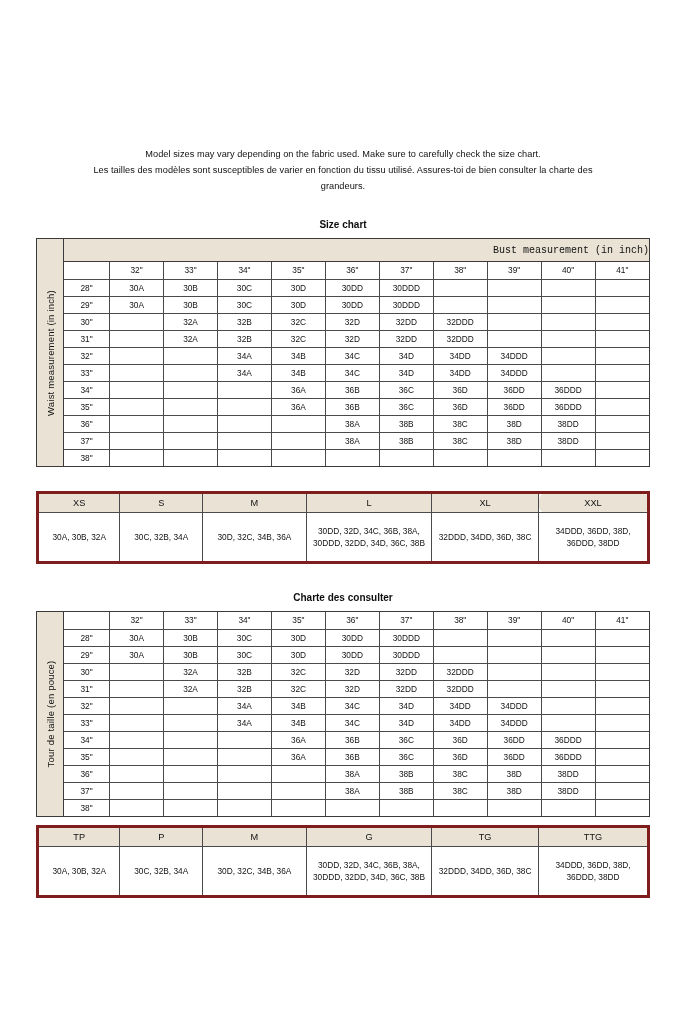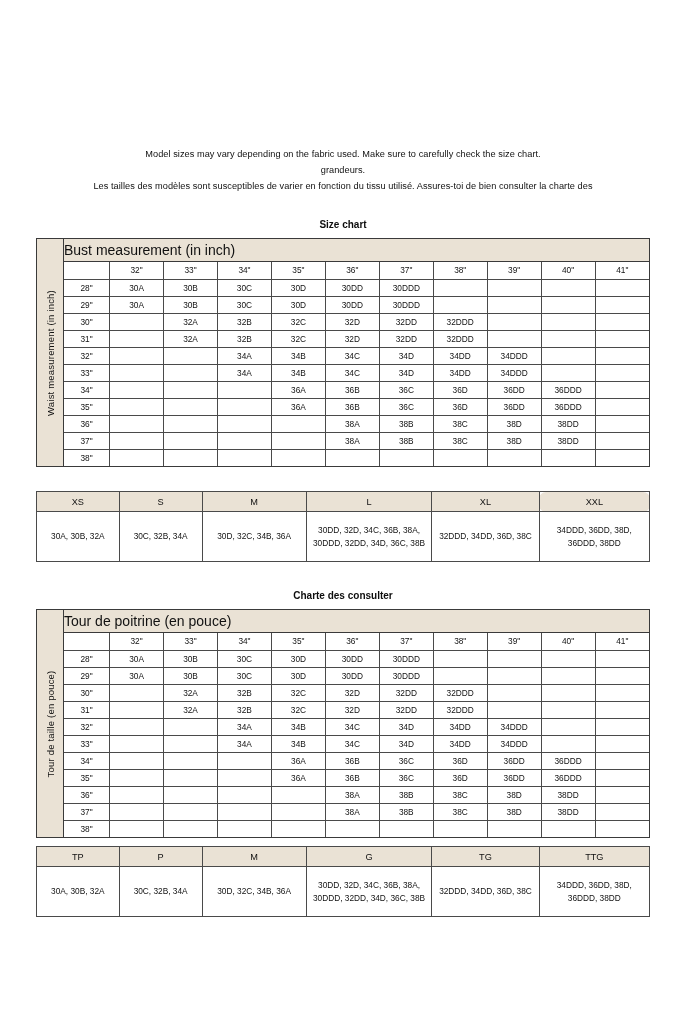--- a/index.html
+++ b/index.html
@@ -66,25 +66,26 @@
     white-space: nowrap;
     font-size: 9.5px;
     color: #111111;
     letter-spacing: 0.2px;
   }
   .matrix-right { flex: 1 1 auto; min-width: 0; }
 
   .band-header {
     background: #eae2d5;
     border-bottom: 1px solid #3a3a3a;
-    text-align: left;
-    font-size: 14px;
+    text-align: right;
+    font-size: 10px;
     color: #111111;
     height: 23px;
     line-height: 23px;
+    font-family: Liberation Mono, monospace;
   }
 
   table.matrix {
     width: 100%;
     border-collapse: collapse;
     table-layout: fixed;
   }
   table.matrix th, table.matrix td {
     border: 1px solid #4a4a4a;
     height: 17px;
@@ -102,21 +103,21 @@
   table.matrix th:last-child,
   table.matrix td:last-child { border-right: none; }
   table.matrix tr:last-child td { border-bottom: none; }
   td.rowhead { text-align: center; }
 
   
   table.summary {
     width: 100%;
     border-collapse: collapse;
     table-layout: fixed;
-    border: 1px solid #7f1d1d;
+    border: 3px solid #7f1d1d;
   }
   table.summary th {
     background: #eae2d5;
     border: 1px solid #4a4a4a;
     height: 20px;
     font-size: 9.2px;
     font-weight: normal;
     color: #111111;
     text-align: center;
     padding: 0;
@@ -136,22 +137,22 @@
   #summary-fr { margin-top: 8px; }
   #matrix-fr-wrap { margin-top: 0; }
 </style>
 </head>
 <body>
 
 <div class="page">
 
   <div class="intro">
     <span class="intro-line">Model sizes may vary depending on the fabric used. Make sure to carefully check the size chart.</span>
+    <span class="intro-line">Les tailles des modèles sont susceptibles de varier en fonction du tissu utilisé. Assures-toi de bien consulter la charte des</span>
     <span class="intro-line">grandeurs.</span>
-    <span class="intro-line">Les tailles des modèles sont susceptibles de varier en fonction du tissu utilisé. Assures-toi de bien consulter la charte des</span>
   </div>
 
   <div class="section-title" id="size-chart-title">Size chart</div>
 
   <div class="matrix-wrap" id="matrix-en-wrap">
     <div class="vert-label-cell">
       <span class="vtext">Waist measurement (in inch)</span>
     </div>
     <div class="matrix-right">
       <div class="band-header">Bust measurement (in inch)</div>
@@ -343,21 +344,20 @@
       </tbody>
   </table>
 
   <div class="section-title" id="charte-title">Charte des consulter</div>
 
   <div class="matrix-wrap" id="matrix-fr-wrap">
     <div class="vert-label-cell">
       <span class="vtext">Tour de taille (en pouce)</span>
     </div>
     <div class="matrix-right">
-      <div class="band-header">Tour de poitrine (en pouce)</div>
       <table class="matrix">
         <thead>
           <tr id="fr-head-row">
               <th style="width: 7.8%;"></th>
               <th>32"</th>
               <th>33"</th>
               <th>34"</th>
               <th>35"</th>
               <th>36"</th>
               <th>37"</th>

